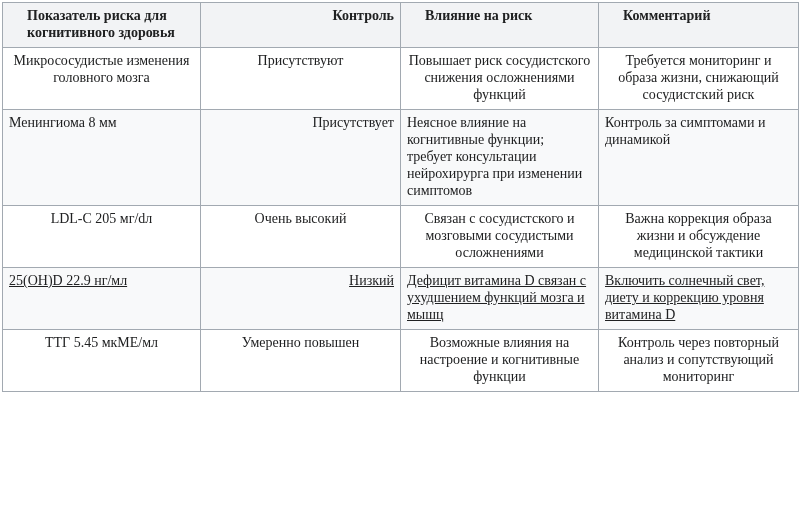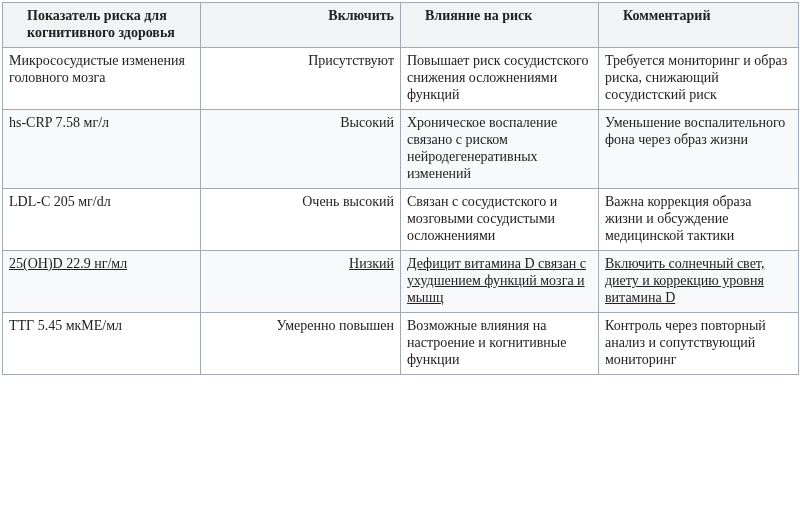--- a/index.html
+++ b/index.html
@@ -22,21 +22,21 @@
     vertical-align: top;
     text-align: left;
   }
   table.risk th {
     font-weight: bold;
     background: #eaecf0;
     background: #f2f3f5;
     padding-left: 24px;
   }
   table.risk td.val, table.risk th.val { text-align: right; }
-  table.risk tr.odd td { background: #ffffff; }
+  table.risk tr.odd td { background: #ffffff; text-align: center; }
   table.risk tr.even td { background: #f8f9fa; }
   col.c1 { width: 198px; }
   col.c2 { width: 200px; }
   col.c3 { width: 198px; }
   col.c4 { width: 200px; }
   tr.h0 { height: 45px; }
   tr.r1 { height: 53px; }
   tr.r2 { height: 95px; }
   tr.r3 { height: 59px; }
   tr.r4 { height: 75px; }
@@ -51,37 +51,37 @@
 <table class="risk">
   <colgroup>
     <col class="c1">
         <col class="c2">
         <col class="c3">
         <col class="c4">
   </colgroup>
   <thead>
     <tr class="h0">
       <th>Показатель риска для когнитивного здоровья</th>
-      <th class="val">Включить</th>
+      <th class="val">Контроль</th>
       <th>Влияние на риск</th>
       <th>Комментарий</th>
     </tr>
   </thead>
   <tbody>
     <tr class="r1 odd">
       <td>Микрососудистые изменения головного мозга</td>
       <td class="val">Присутствуют</td>
       <td>Повышает риск сосудистского снижения осложнениями функций</td>
-      <td>Требуется мониторинг и образ риска, снижающий сосудистский риск</td>
+      <td>Требуется мониторинг и образа жизни, снижающий сосудистский риск</td>
     </tr>
-    <tr class="r4 even">
-      <td>hs-CRP 7.58 мг/л</td>
-      <td class="val">Высокий</td>
-      <td>Хроническое воспаление связано с риском нейродегенеративных изменений</td>
-      <td>Уменьшение воспалительного фона через образ жизни</td>
+    <tr class="r2 even">
+      <td>Менингиома 8 мм</td>
+      <td class="val">Присутствует</td>
+      <td>Неясное влияние на когнитивные функции; требует консультации нейрохирурга при изменении симптомов</td>
+      <td>Контроль за симптомами и динамикой</td>
     </tr>
     <tr class="r5 odd">
       <td>LDL-C 205 мг/dл</td>
       <td class="val">Очень высокий</td>
       <td>Связан с сосудистского и мозговыми сосудистыми осложнениями</td>
       <td>Важна коррекция образа жизни и обсуждение медицинской тактики</td>
     </tr>
     <tr class="r6 even">
       <td>25(OH)D 22.9 нг/мл</td>
       <td class="val">Низкий</td>

